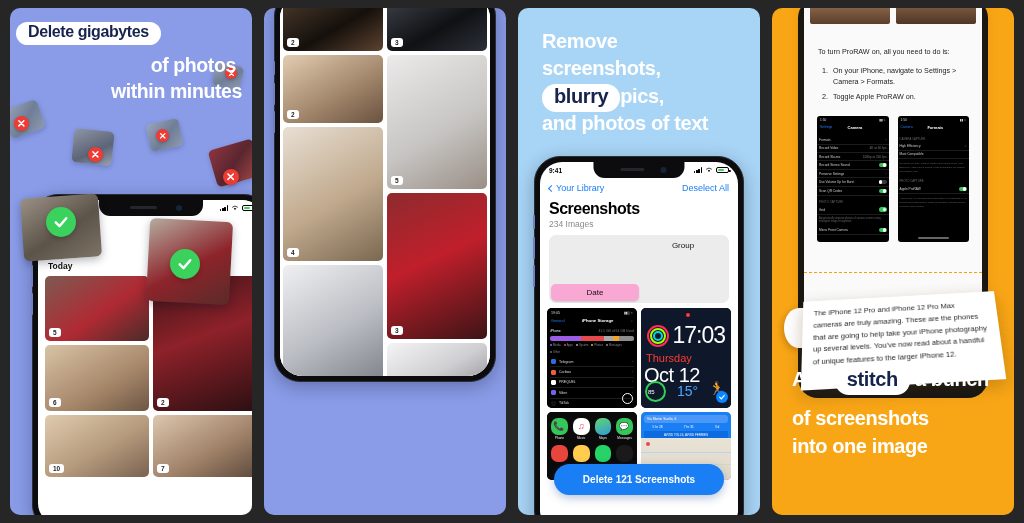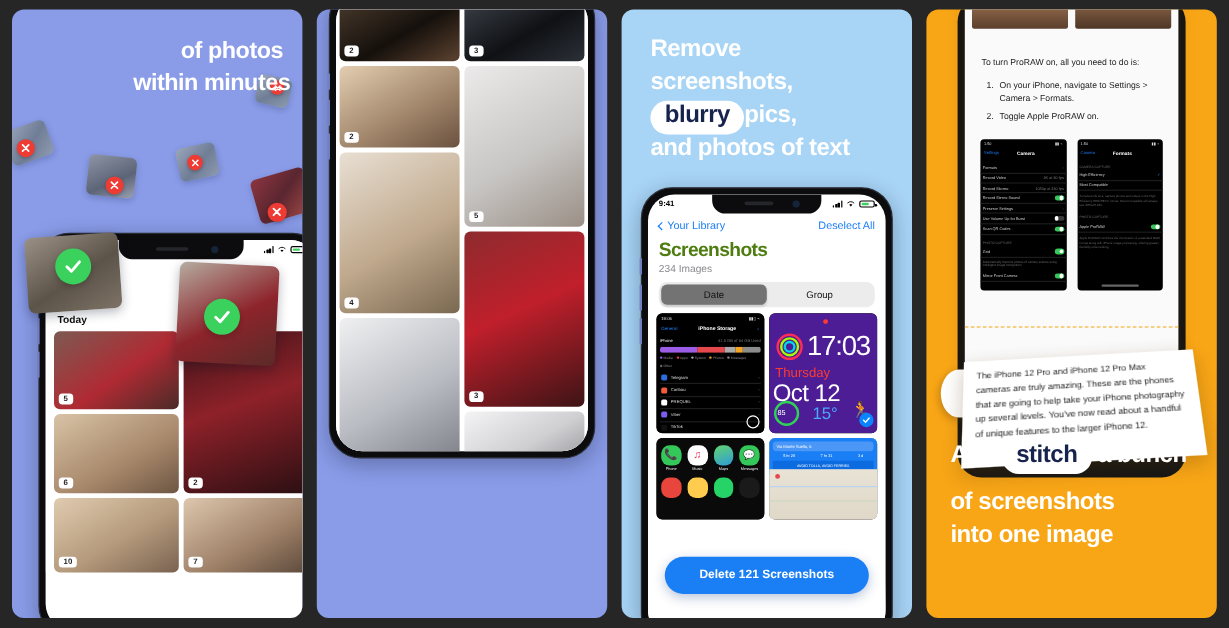--- a/index.html
+++ b/index.html
@@ -123,21 +123,21 @@
   
   .navrow{ display:flex; justify-content:space-between; align-items:center;
            padding:4px 9px 2px; font-size:9px; color:#1a7ef5; font-weight:500; }
   .navrow .back{ display:flex; align-items:center; gap:2px; }
   .chev{ width:5px; height:5px; border-left:1.6px solid #1a7ef5;
          border-bottom:1.6px solid #1a7ef5; transform:rotate(45deg); }
   .seg{ margin:6px 9px 0; background:#ececed; border-radius:7px;
         display:flex; padding:2px; }
   .seg div{ flex:1; text-align:center; font-size:8px; color:#111;
         padding:4px 0; border-radius:5px; font-weight:500; }
-  .seg div.on{ background:#737373; box-shadow:0 1px 2px rgba(0,0,0,.14); }
+  .seg div.on{ background:#f9a8d4; box-shadow:0 1px 2px rgba(0,0,0,.14);margin-top:47px; }
   .shots{ display:grid; grid-template-columns:1fr 1fr; gap:4px;
           padding:5px 7px; }
   .shot{ position:relative; border-radius:5px; overflow:hidden; background:#000;
          height:100px; }
 
   .ios-set{ position:absolute; inset:0; background:#000; color:#bbb;
             font-size:4px; padding:3px; }
   .ios-set .t{ display:flex; justify-content:space-between; color:#ddd;
             font-size:3.6px; padding:0 1px 2px; }
   .ios-set .nav{ display:flex; justify-content:space-between;
@@ -149,21 +149,21 @@
   .lg{ display:flex; gap:3px; font-size:2.8px; color:#888;
        flex-wrap:wrap; margin-bottom:3px; }
   .lg i{ width:2px;height:2px;border-radius:50%;display:inline-block;
          margin-right:1px; }
   .row{ display:flex; align-items:center; gap:3px; padding:2.2px 1px;
         border-bottom:.3px solid #1d1d1f; }
   .row .ic{ width:5px; height:5px; border-radius:1.4px; background:#444; }
   .row .nm{ flex:1; font-size:3.5px; color:#ddd; }
   .row .ar{ color:#555; font-size:3.5px; }
 
-  .watch{ position:absolute; inset:0; background:#4c1d95; color:#fff; }
+  .watch{ position:absolute; inset:0; background:#0f172a; color:#fff; }
   .w-time{ position:absolute; right:6px; top:14px; font-size:23px;
            font-weight:300; letter-spacing:-1px; }
   .w-day{ position:absolute; left:5px; top:44px; font-size:11px;
           color:#ff3b30; font-weight:500; }
   .w-date{ position:absolute; left:3px; top:56px; font-size:20px;
            font-weight:300; letter-spacing:-.5px; }
   .w-temp{ position:absolute; left:36px; bottom:9px; font-size:14px;
            color:#4aa8ff; font-weight:300; }
   .w-pct{ position:absolute; left:7px; bottom:13px; font-size:6px; }
   .ring{ position:absolute; border-radius:50%; }
@@ -249,20 +249,21 @@
     </div>
 
     <div class="chip redish" style="right:-6px;top:136px;width:46px;height:38px;transform:rotate(-16deg);"></div>
     <div class="xbadge" style="right:13px;top:161px;width:16px;height:16px;">
       <svg viewBox="0 0 24 24">
           <path d="M5 5 L19 19 M19 5 L5 19" stroke="#fff" stroke-width="4" stroke-linecap="round" fill="none"></path>
         </svg>
     </div>
 
     <div class="hl hl1">
+      <span class="pill">Delete gigabytes</span>
       <span class="l2">of photos</span>
       <span class="l3">within minutes</span>
     </div>
 
     <div class="phone" style="left:22px;top:186px;right:-18px;bottom:-16px;">
       <div class="phone-side" style="left:-2px;top:48px;width:2px;height:14px;"></div>
       <div class="phone-side" style="left:-2px;top:70px;width:2px;height:22px;"></div>
       <div class="phone-side" style="left:-2px;top:98px;width:2px;height:22px;"></div>
       <div class="screen">
         <div class="notch">
@@ -419,21 +420,21 @@
 
         <div style="height:17px;"></div>
         <div class="navrow">
           <span class="back">
             <i class="chev"></i>
             <span>Your Library</span>
           </span>
           <span>Deselect All</span>
         </div>
         <div style="padding:5px 9px 0;">
-          <div style="font-size:16px;font-weight:700;color:#4d7c0f;letter-spacing:-.5px;">Screenshots</div>
+          <div style="font-size:16px;font-weight:700;color:#000000;letter-spacing:-.5px;">Screenshots</div>
           <div style="font-size:8.5px;color:#8a8a8e;margin-top:1px;">234 Images</div>
         </div>
 
         <div class="seg">
           <div class="on">Date</div>
           <div>Group</div>
         </div>
 
         <div class="shots">
 

